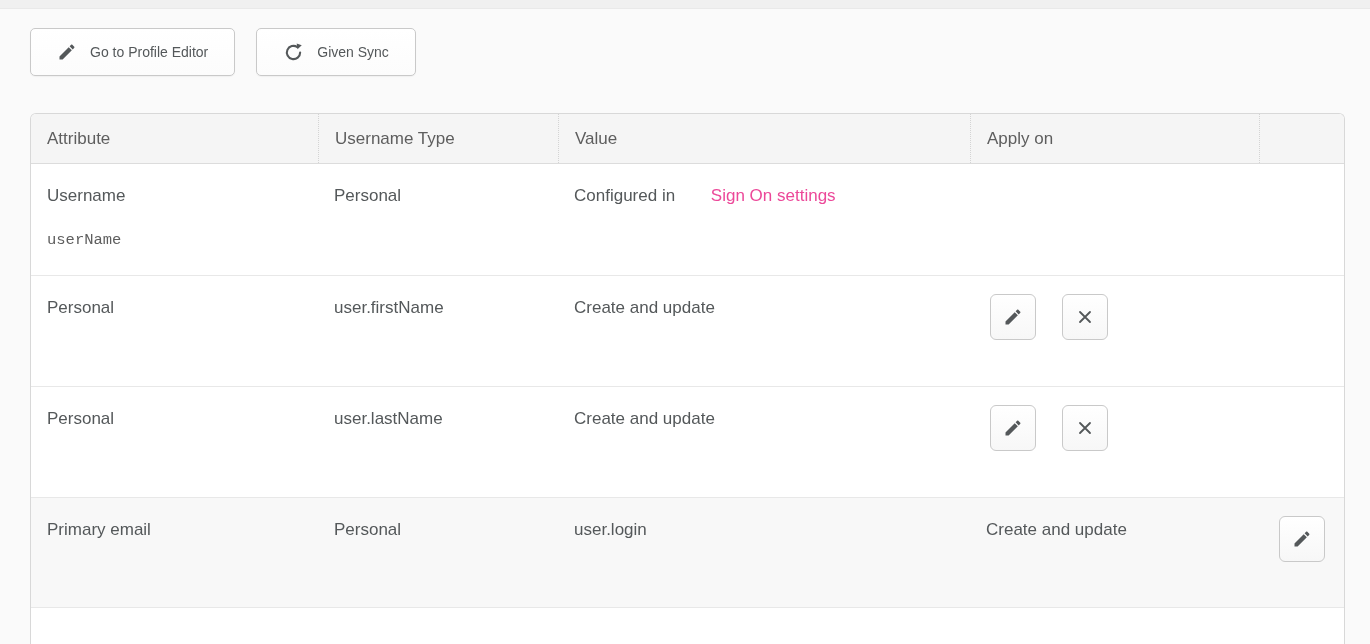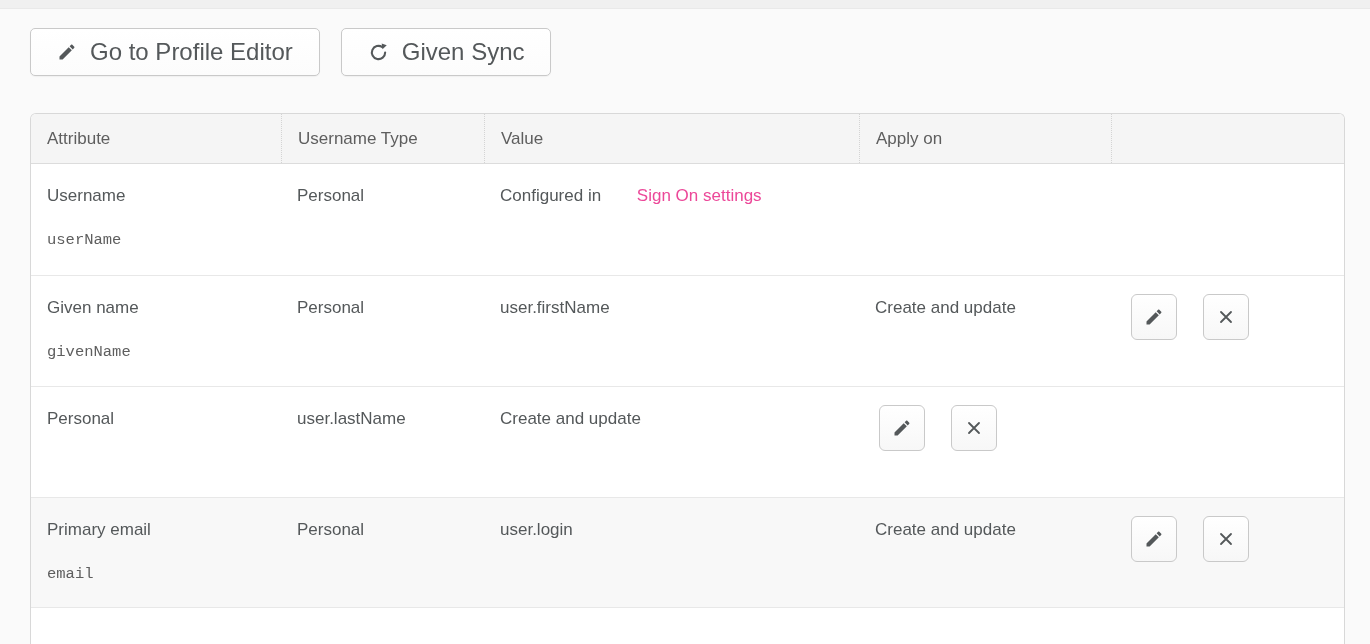--- a/index.html
+++ b/index.html
@@ -22,39 +22,40 @@
   .btn {
     display: inline-flex;
     align-items: center;
     gap: 13px;
     height: 48px;
     padding: 0 26px;
     background: linear-gradient(#ffffff, #fcfcfc);
     border: 1px solid #c9c9c9;
     border-radius: 5px;
     font-family: inherit;
-    font-size: 24px;
+    font-size: 14px;
     color: #54585a;
     cursor: pointer;
     box-shadow: 0 1px 1px rgba(0,0,0,0.04);
   }
   .btn svg { display: block; }
   .table {
     margin: 37px 0 0 30px;
     width: 1315px;
     height: 531px;
     background: #ffffff;
     border: 1px solid #d8d8d8;
     border-bottom: none;
     border-radius: 6px 6px 0 0;
     overflow: hidden;
   }
   .thead, .tr {
     display: grid;
     grid-template-columns: 250px 203px 375px 252px 1fr;
+    gap: 37px;
   }
   .thead {
     height: 50px;
     background: #f5f5f5;
     border-bottom: 1px solid #dcdcdc;
   }
   .th {
     display: flex;
     align-items: center;
     padding-left: 16px;
@@ -152,24 +153,20 @@
     <div class="td">
       <span>Configured in</span>
       <span> </span>
       <a class="link">Sign On settings</a>
     </div>
     <div class="td"></div>
     <div class="td"></div>
   </div>
 
   <div class="tr">
-    <div class="td">
-      <div>Given name</div>
-      <div class="attr-name">givenName</div>
-    </div>
     <div class="td">Personal</div>
     <div class="td">user.firstName</div>
     <div class="td">Create and update</div>
     <div class="td td-actions">
       <button class="icon-btn">
         <span class="icon">
           <svg viewBox="0 0 24 24" width="20" height="20" fill="currentColor">
             <path d="M3 17.25V21h3.75L17.81 9.94l-3.75-3.75L3 17.25zM20.71 7.04c.39-.39.39-1.02 0-1.41l-2.34-2.34c-.39-.39-1.02-.39-1.41 0l-1.83 1.83 3.75 3.75 1.84-1.83z"></path>
           </svg>
         </span>
@@ -202,21 +199,20 @@
             <path d="M6 6 L18 18 M18 6 L6 18" stroke="currentColor" stroke-width="2.2" stroke-linecap="round" fill="none"></path>
           </svg>
         </span>
       </button>
     </div>
   </div>
 
   <div class="tr highlighted">
     <div class="td">
       <div>Primary email</div>
-      <div class="attr-name">email</div>
     </div>
     <div class="td">Personal</div>
     <div class="td">user.login</div>
     <div class="td">Create and update</div>
     <div class="td td-actions">
       <button class="icon-btn">
         <span class="icon">
           <svg viewBox="0 0 24 24" width="20" height="20" fill="currentColor">
             <path d="M3 17.25V21h3.75L17.81 9.94l-3.75-3.75L3 17.25zM20.71 7.04c.39-.39.39-1.02 0-1.41l-2.34-2.34c-.39-.39-1.02-.39-1.41 0l-1.83 1.83 3.75 3.75 1.84-1.83z"></path>
           </svg>

